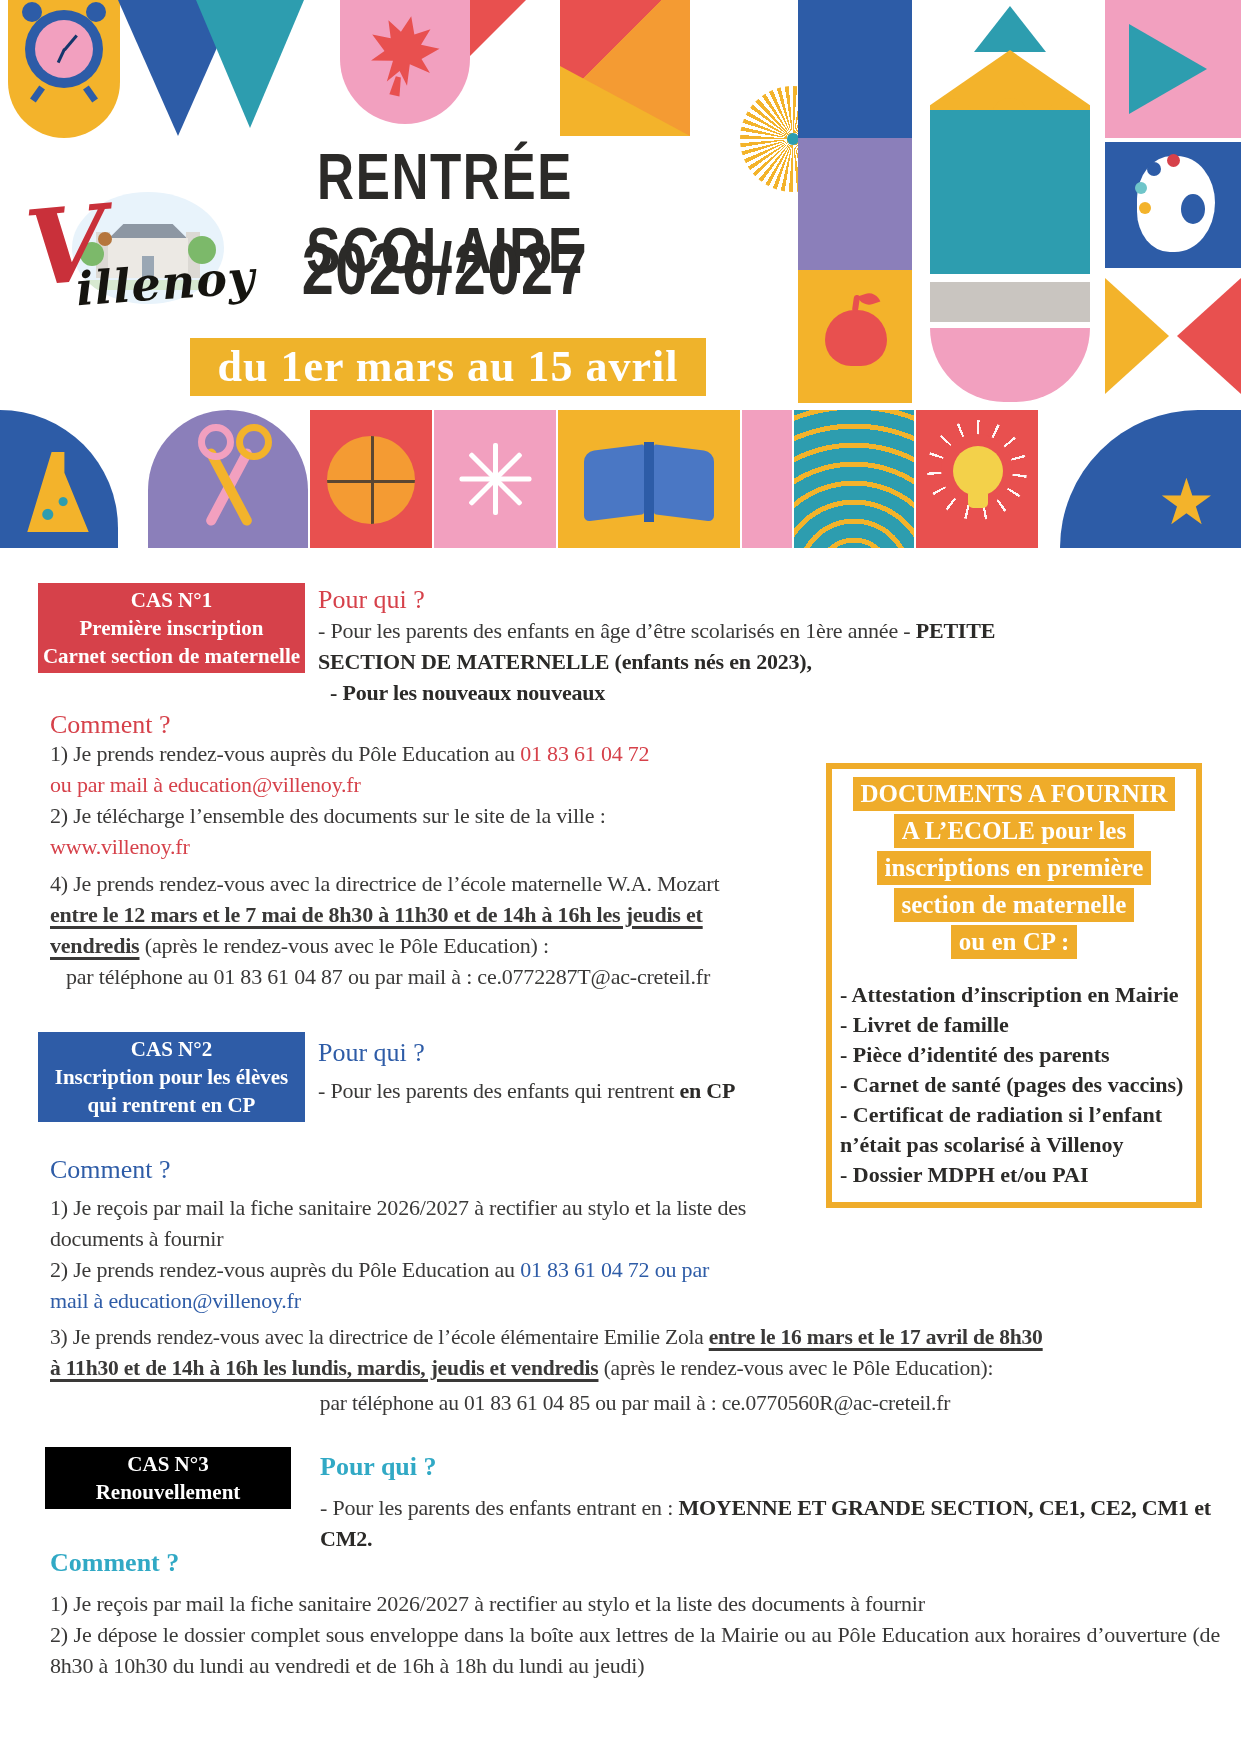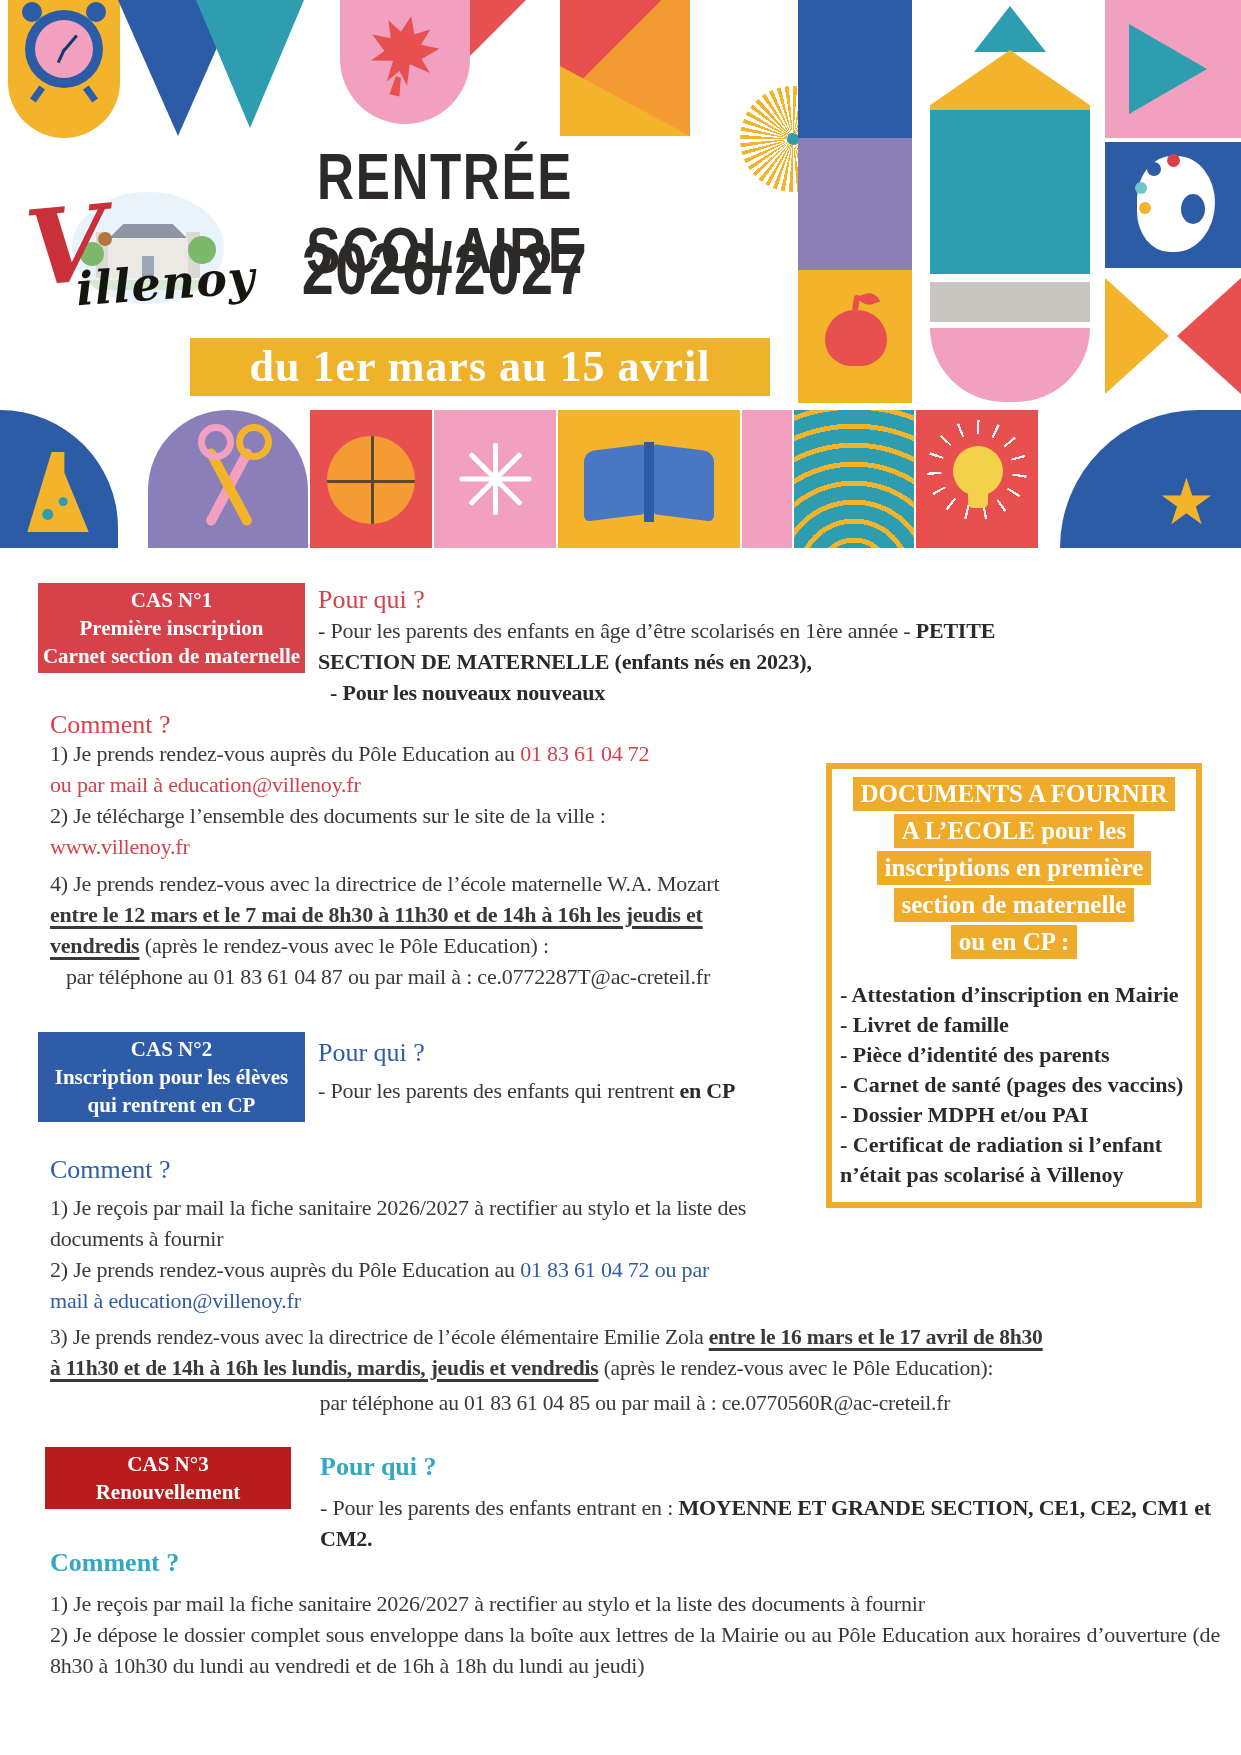--- a/index.html
+++ b/index.html
@@ -99,27 +99,27 @@
   .tree{border-radius:50%;background:#7cb96a;}
   .tree.l{left:8px;top:50px;width:24px;height:24px;}
   .tree.r{right:8px;top:44px;width:28px;height:28px;}
   .tree.o{left:26px;top:40px;width:14px;height:14px;background:#b5763d;}
   .ch-ground{left:0;bottom:14px;width:100%;height:10px;background:#d7e9d0;}
   .logo-v{left:-2px;top:6px;font-family:"DejaVu Serif",serif;font-style:italic;font-weight:bold;font-size:104px;line-height:1;color:#c9303a;transform:rotate(-5deg);}
   .logo-name{left:48px;top:72px;font-family:"DejaVu Serif",serif;font-style:italic;font-weight:bold;font-size:46px;line-height:1;color:#15140f;transform:rotate(-4deg);letter-spacing:1px;}
   .h-title{left:175px;width:540px;text-align:center;font-family:"Liberation Sans",sans-serif;font-weight:700;color:#2b2a28;transform:scaleX(.8);transform-origin:50% 0;letter-spacing:2px;}
   .h-title1{top:140px;font-size:64px;}
   .h-title2{top:228px;font-size:72px;}
-  .banner{left:190px;top:338px;width:580px;height:58px;background:#efb32b;color:#fff;font-weight:bold;font-size:44px;line-height:57px;text-align:center;letter-spacing:1px;}
+  .banner{left:190px;top:338px;width:516px;height:58px;background:#efb32b;color:#fff;font-weight:bold;font-size:44px;line-height:57px;text-align:center;letter-spacing:1px;}
 
   
   .casbox{width:267px;color:#fff;font-weight:bold;font-size:21px;line-height:28px;text-align:center;padding:3px 2px;box-sizing:border-box;}
   .cas1{left:38px;top:583px;background:#d6414a;}
   .cas2{left:38px;top:1032px;background:#2e5ca7;}
-  .cas3{left:45px;top:1447px;width:246px;background:#b91c1c;}
+  .cas3{left:45px;top:1447px;width:246px;background:#000000;}
   .seclabel{font-size:26px;line-height:30px;}
   .red-t{color:#d6414a;} .blue-t{color:#2e5ca7;} .teal-t{color:#31a9c5;}
   .bodytext{font-size:22px;line-height:31px;letter-spacing:-0.2px;color:#3a3938;}
   .bu{font-weight:bold;text-decoration:underline;text-decoration-thickness:2.5px;text-underline-offset:4px;}
   b{color:#2b2a28;}
   .pq1{left:318px;top:585px;}
   .pq1-text{left:318px;top:615px;width:912px;}
   .cm1{left:50px;top:710px;}
   .steps1{left:50px;top:738px;width:772px;}
   .s4block{margin-top:6px;}
@@ -281,22 +281,22 @@
       <span>A L’ECOLE pour les</span><br>
       <span>inscriptions en première</span><br>
       <span>section de maternelle</span><br>
       <span>ou en CP :</span>
     </div>
     <div class="docs-list">
       <div>- Attestation d’inscription en Mairie</div>
       <div>- Livret de famille</div>
       <div>- Pièce d’identité des parents</div>
       <div>- Carnet de santé (pages des vaccins)</div>
+      <div>- Certificat de radiation si l’enfant n’était pas scolarisé à Villenoy</div>
       <div>- Dossier MDPH et/ou PAI</div>
-      <div>- Certificat de radiation si l’enfant n’était pas scolarisé à Villenoy</div>
     </div>
   </div>
 
   <div class="abs casbox cas2">
     <div>CAS N°2</div>
     <div>Inscription pour les élèves</div>
     <div>qui rentrent en CP</div>
   </div>
   <div class="abs seclabel blue-t pq2">Pour qui ?</div>
   <div class="abs bodytext pq2-text">

